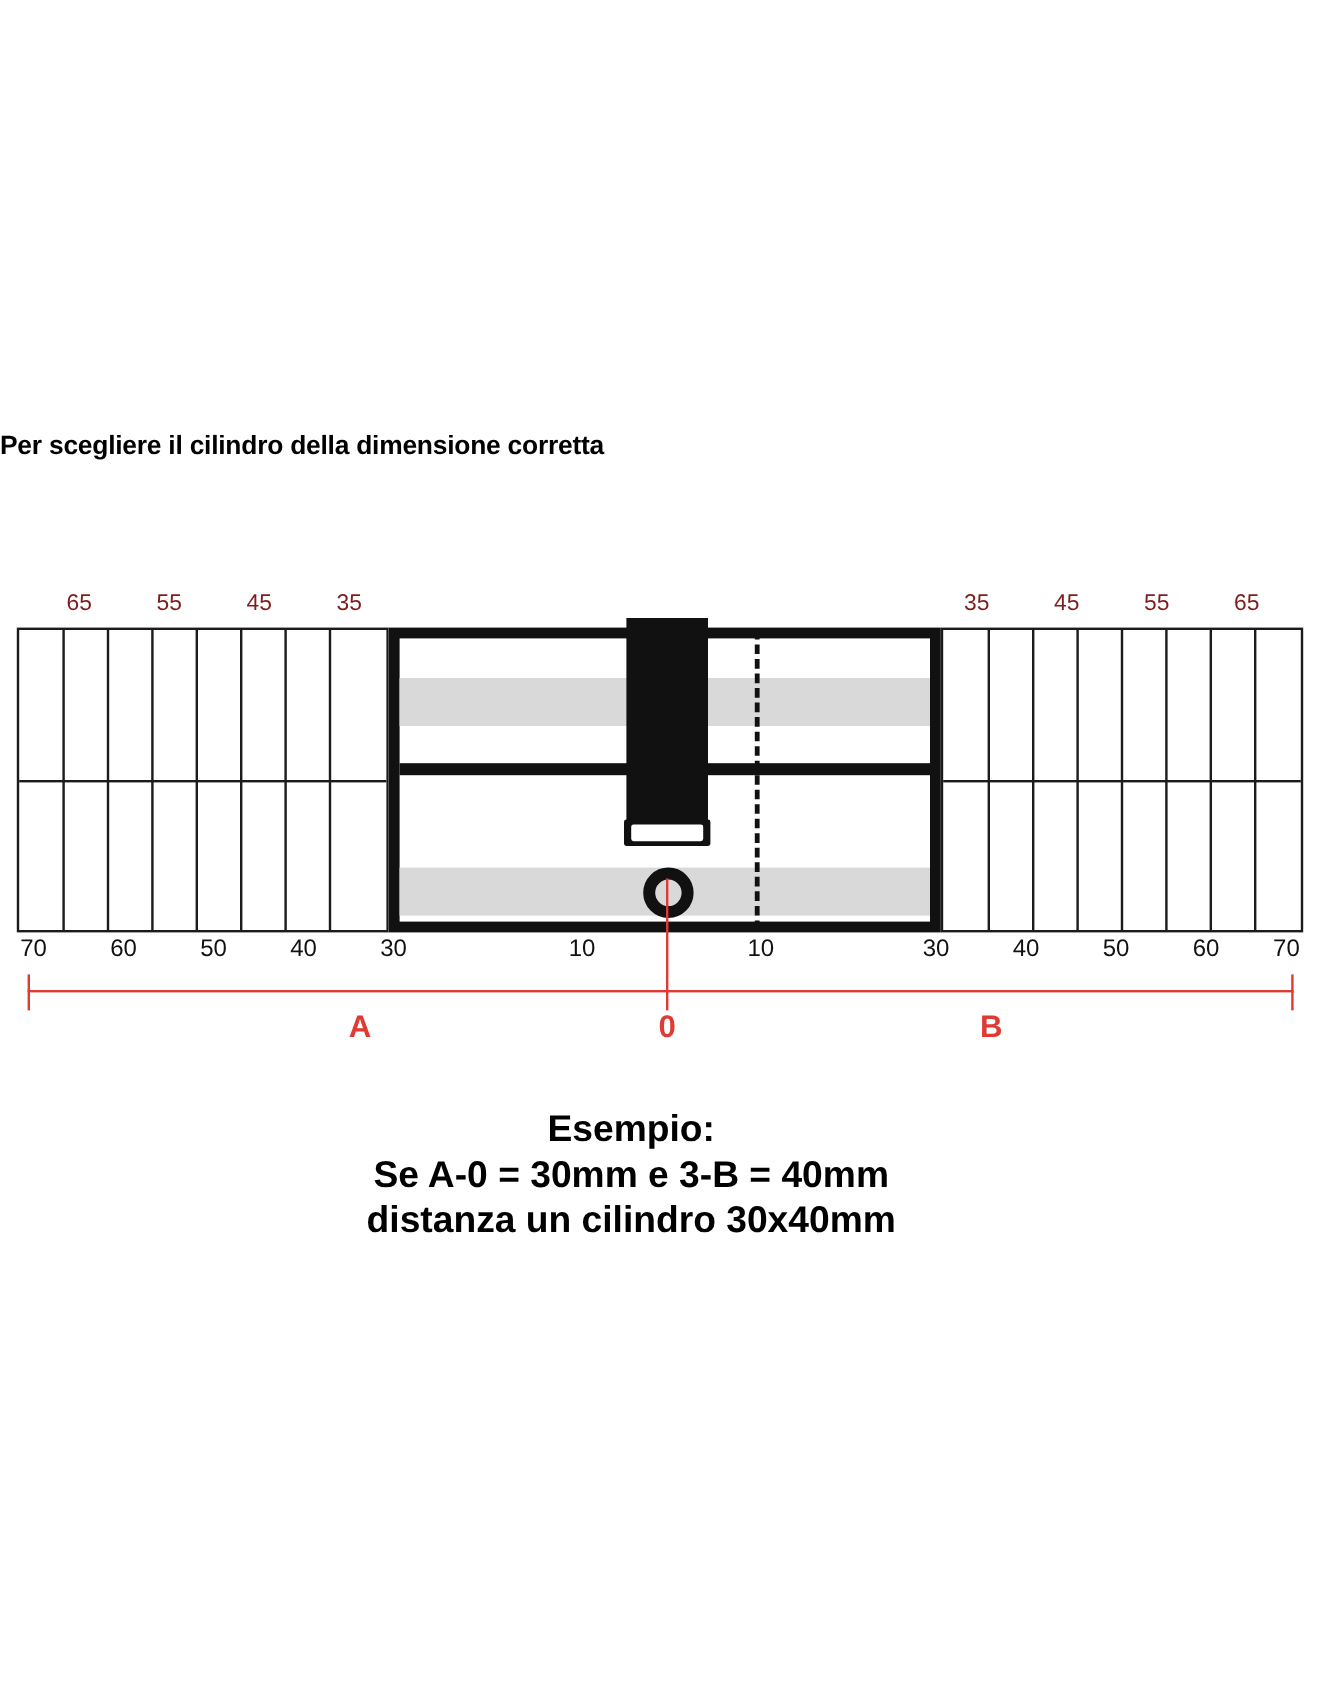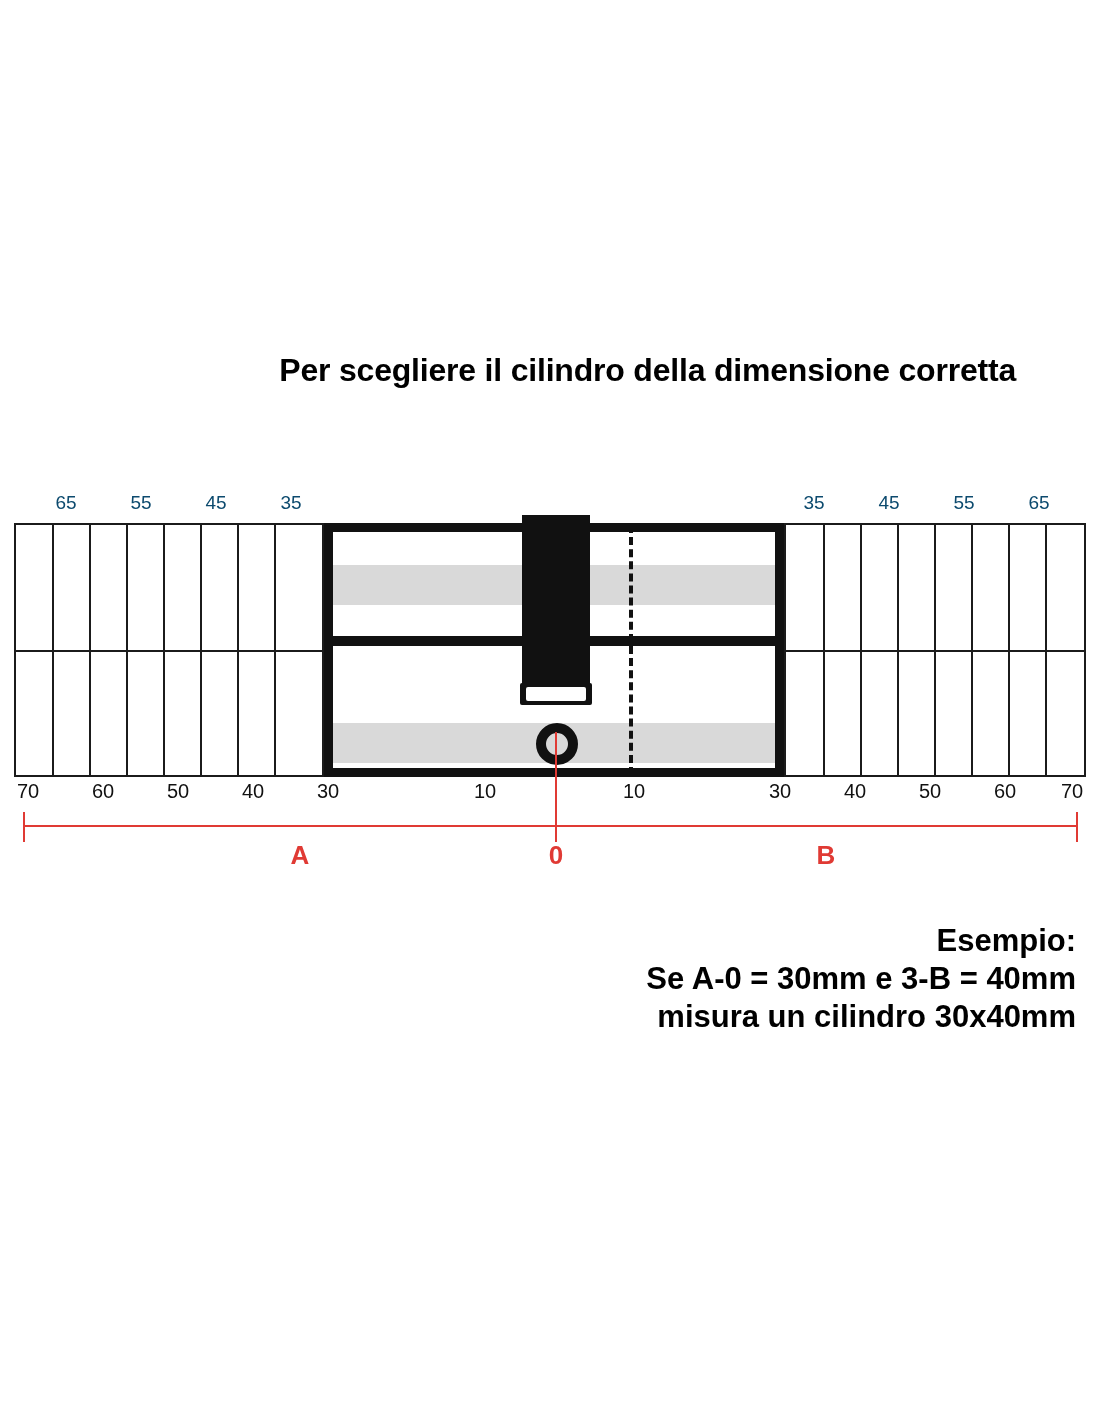--- a/index.html
+++ b/index.html
@@ -23,23 +23,23 @@
     width: 1100px;
     height: 1422px;
   }
 
   
   .title-block {
     position: absolute;
     left: 0;
     top: 352px;
     width: 1016px;
-    text-align: right;
+    text-align: left;
     font-weight: bold;
-    font-size: 32px;
+    font-size: 22px;
     line-height: 37px;
     letter-spacing: -0.2px;
   }
   .title-line { display: block; }
 
   
   .diagram {
     position: absolute;
     left: 14px;
     top: 492px;
@@ -47,21 +47,21 @@
     height: 390px;
   }
 
   
   .top-label {
     position: absolute;
     top: 0px;
     font-size: 19px;
     text-align: center;
     width: 44px;
-    color: #0c4a6e;
+    color: #7f1d1d;
   }
   
   .bot-label {
     position: absolute;
     top: 288px;
     font-size: 20px;
     text-align: center;
     width: 44px;
     color: #111;
   }
@@ -222,25 +222,24 @@
   .red-label.a { left: 256px; }
   .red-label.o { left: 512px; }
   .red-label.b { left: 782px; }
 
   
   .example {
     position: absolute;
     left: 0;
     top: 922px;
     width: 1052px;
-    text-align: right;
+    text-align: center;
     font-weight: bold;
     font-size: 31px;
     line-height: 38px;
-    margin-left: 24px;
   }
   .example .line { display: block; }
 </style>
 </head>
 <body>
 
 <div class="page">
 
   <div class="title-block">
     <span class="title-line">Per scegliere il cilindro della dimensione corretta</span>
@@ -314,16 +313,16 @@
     <div class="tick-red t-mid"></div>
     <div class="tick-red t-right"></div>
     <div class="red-label a">A</div>
     <div class="red-label o">0</div>
     <div class="red-label b">B</div>
   </div>
 
   <div class="example">
     <span class="line">Esempio:</span>
     <span class="line">Se A-0 = 30mm e 3-B = 40mm</span>
-    <span class="line">misura un cilindro 30x40mm</span>
+    <span class="line">distanza un cilindro 30x40mm</span>
   </div>
 
 </div>
 
 </body></html>

